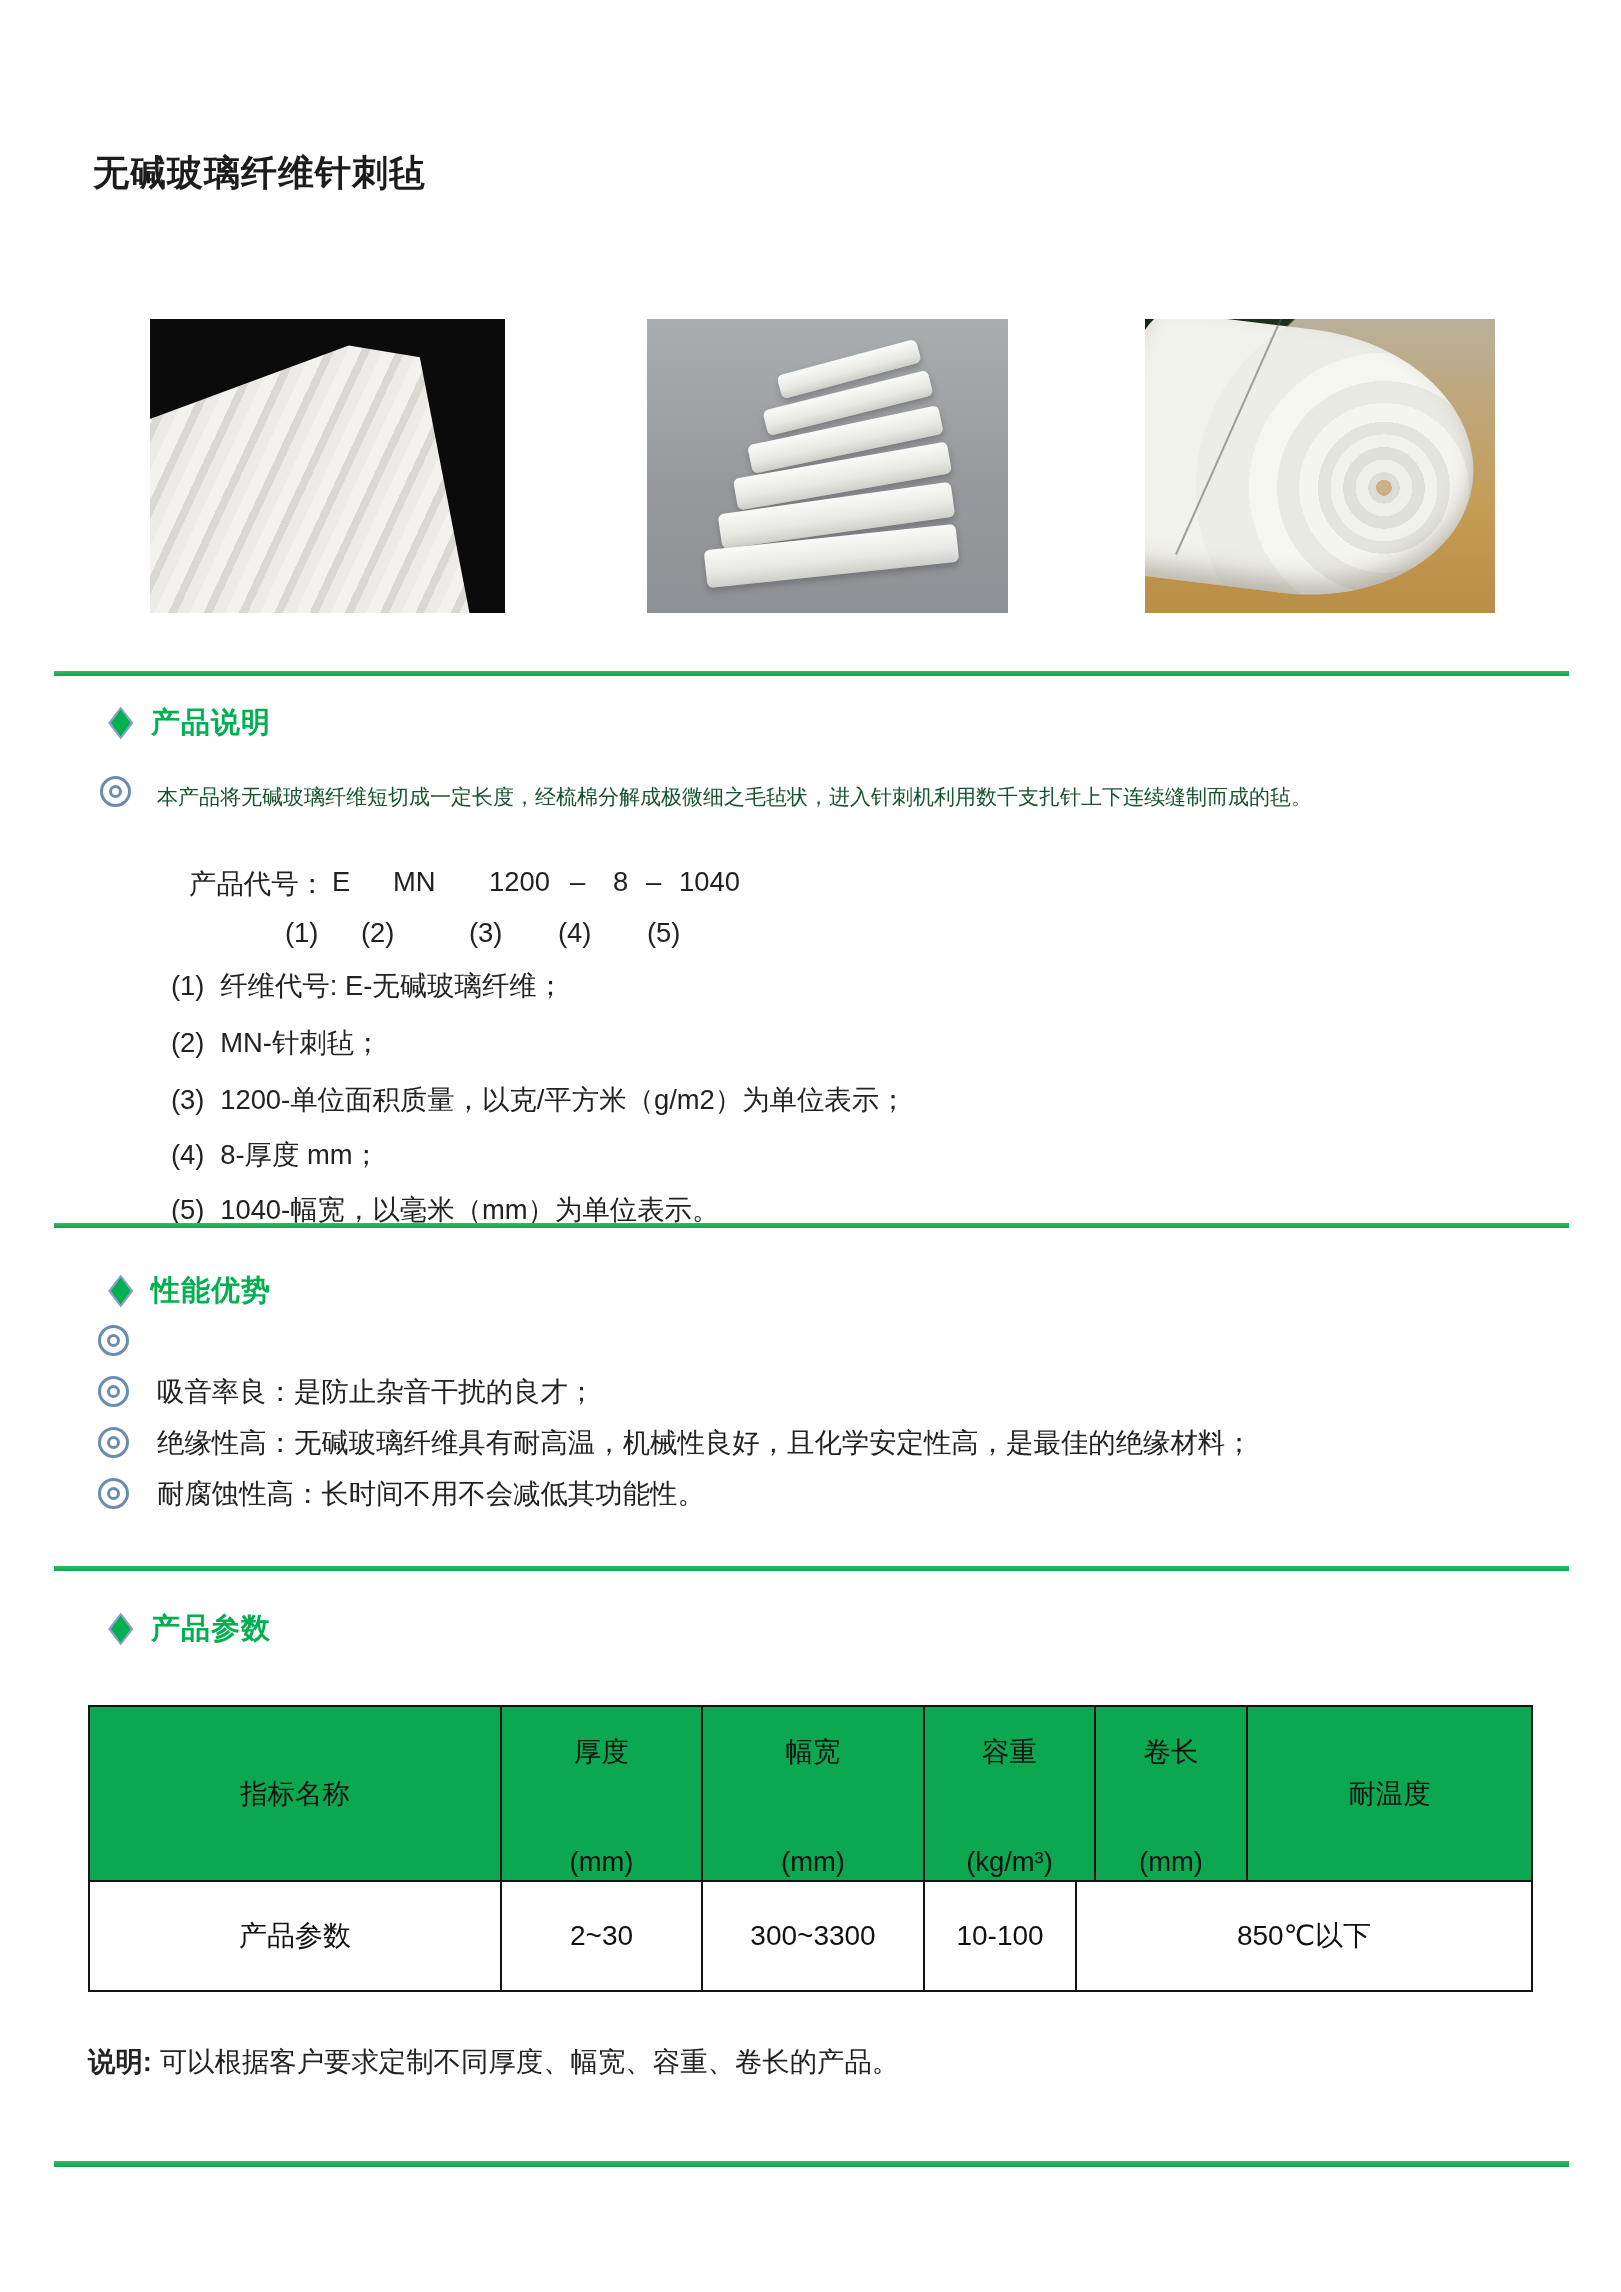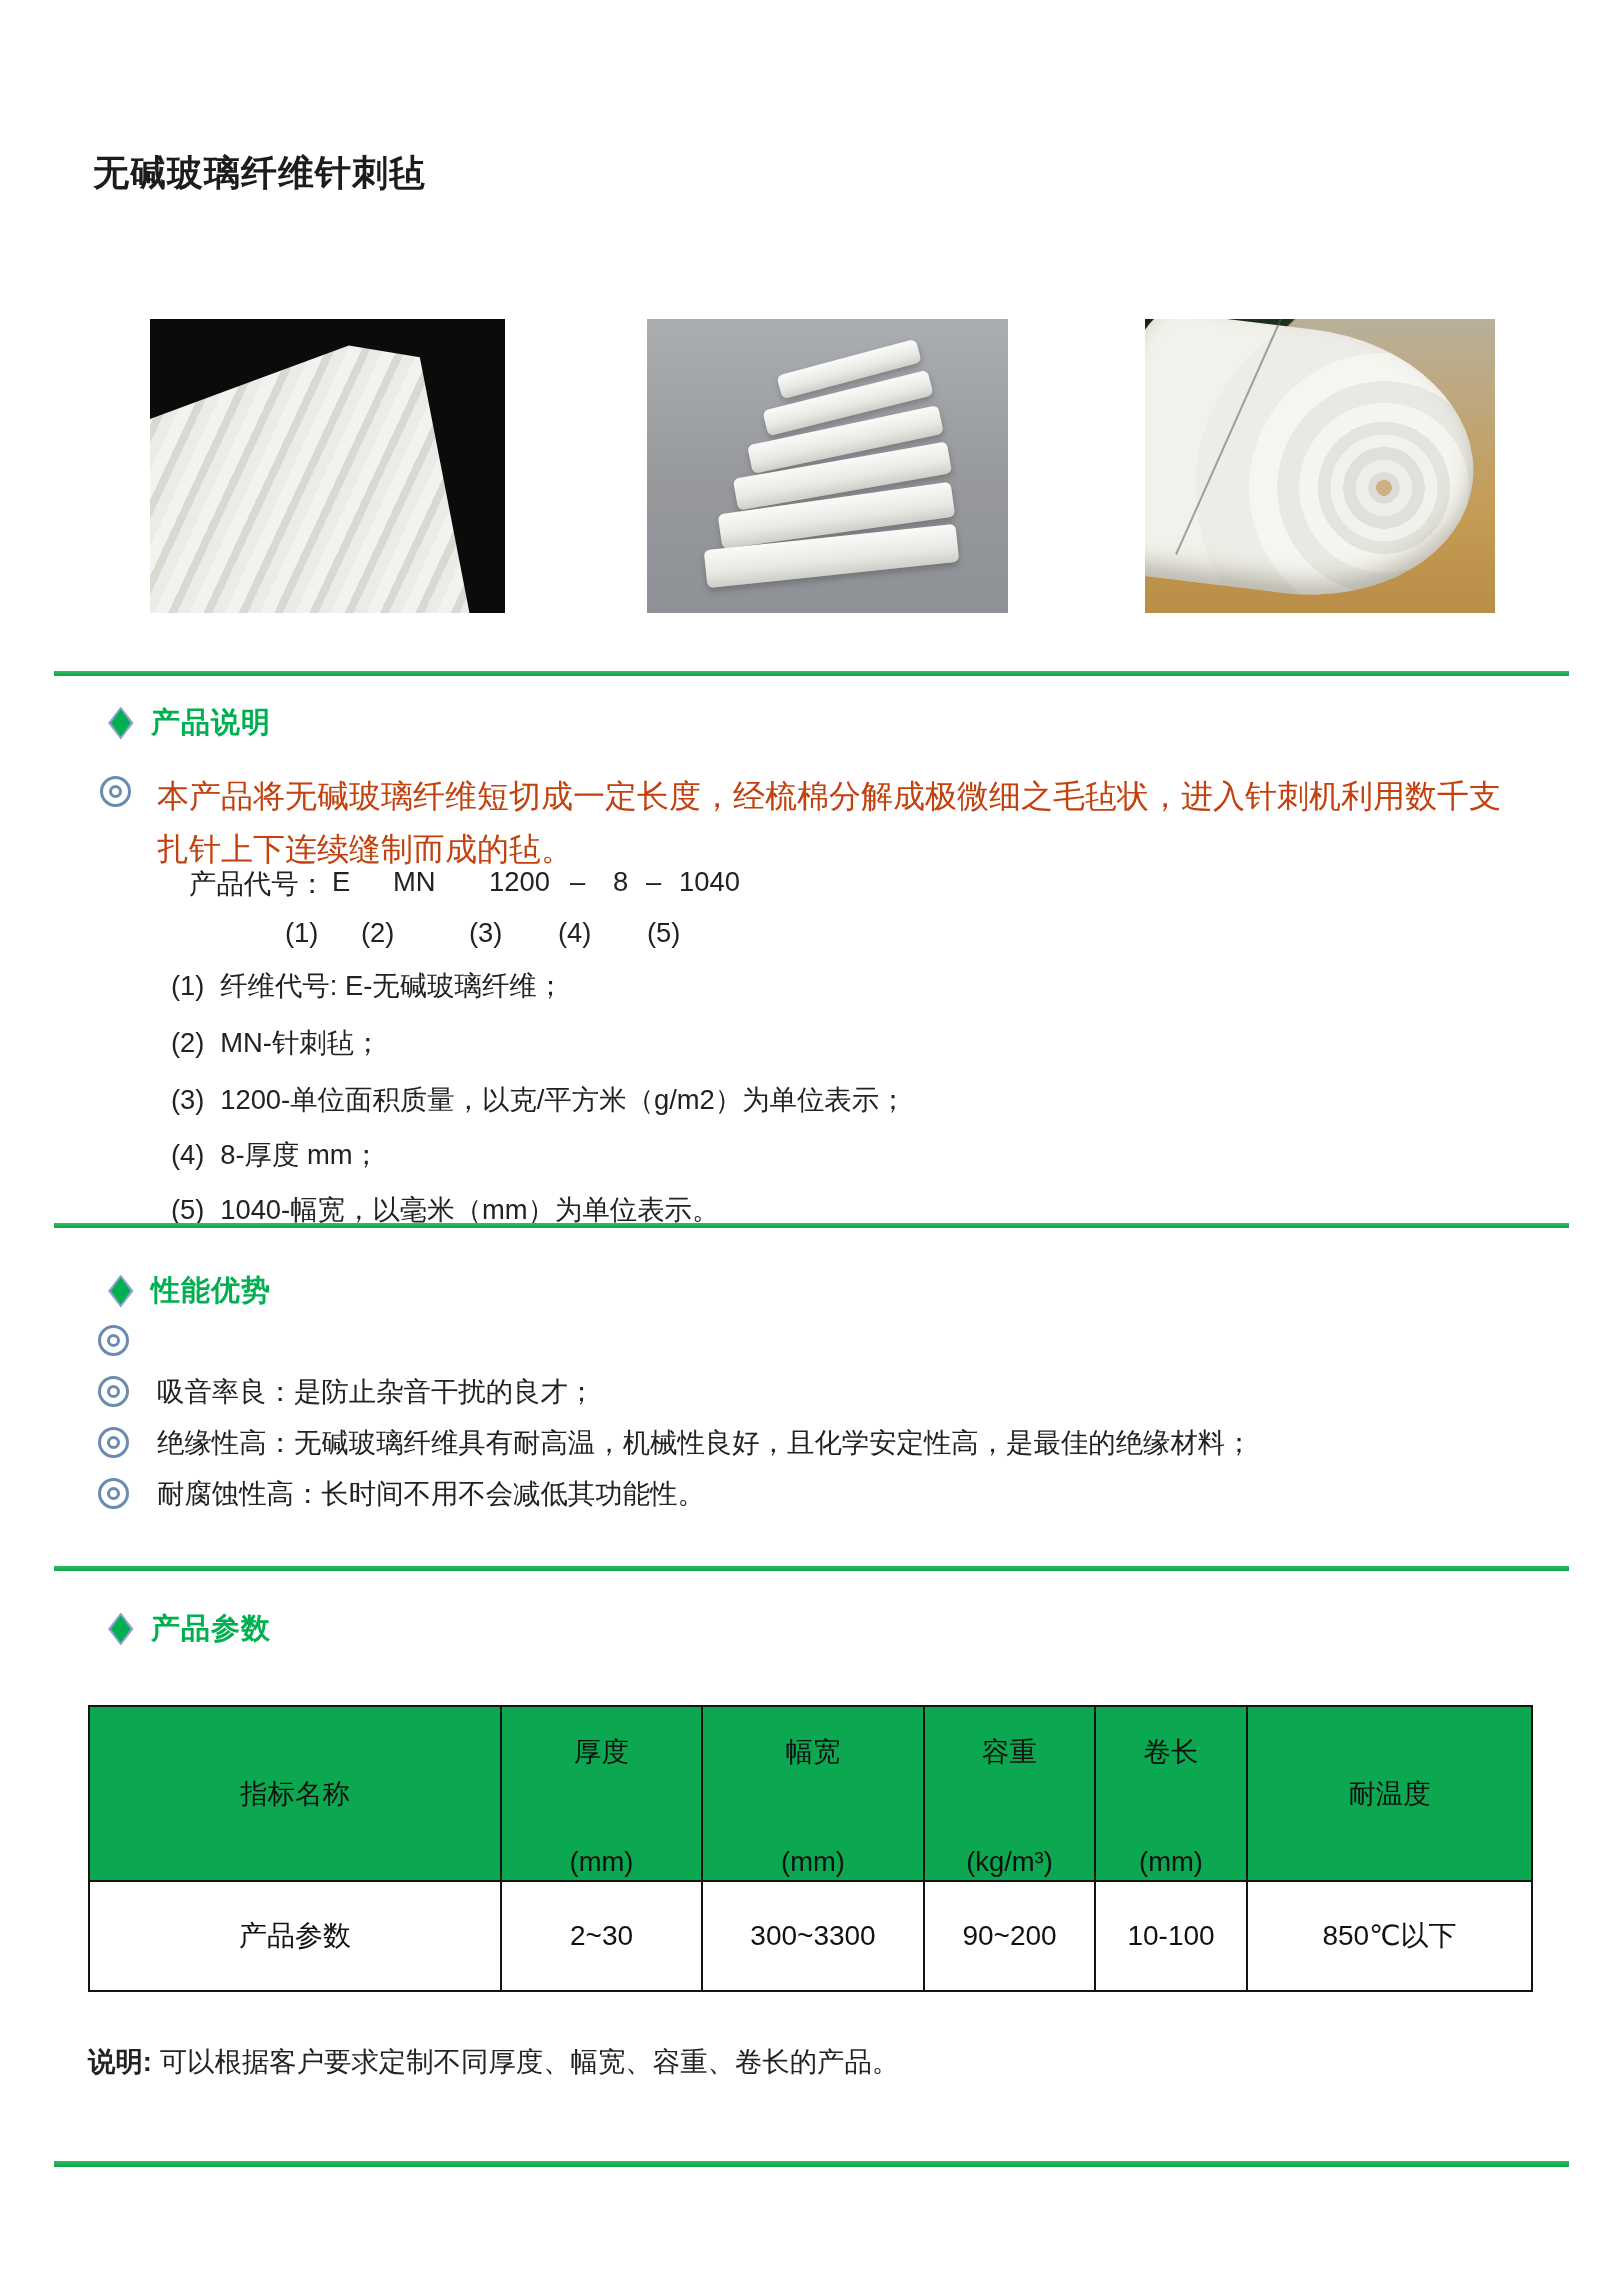--- a/index.html
+++ b/index.html
@@ -73,21 +73,21 @@
   .sh-2 { left:108px; top:1271px; }
   .sh-3 { left:108px; top:1609px; }
 
   
   .ring { width:31px; height:31px; border:3.9px solid #6A8CB0; border-radius:50%;
     position:absolute; }
   .ring i { position:absolute; left:50%; top:50%; width:13.7px; height:13.7px;
     margin:-6.9px 0 0 -6.9px; border:3.9px solid #6A8CB0; border-radius:50%; display:block; }
 
   
-  .body-txt { font-size:32px; color:#c2410c; }
+  .body-txt { font-size:21px; color:#14532d; }
   .para { left:157px; top:770px; width:1360px; line-height:53px; position:absolute; }
   .code-line span, .num-line span { position:absolute; top:0; font-size:27.4px; white-space:nowrap; }
   .code-line { left:0; top:866px; height:33px; width:100%; position:absolute;margin-left:32px; }
   .num-line  { left:0; top:917px; height:33px; width:100%; position:absolute; }
   .list-item { position:absolute; left:171px; font-size:27.4px; white-space:nowrap; }
   .list-item .no { margin-right:15.7px; }
 
   .perf-item { position:absolute; left:157px; font-size:27.4px; white-space:nowrap; }
 
   
@@ -228,21 +228,20 @@
           <div class="l2">(mm)</div>
       </div>
       <div class="tcell c6 single">
         <div class="l1">耐温度</div>
       </div>
     </div>
     <div class="trow data">
       <div class="tcell c1">产品参数</div>
       <div class="tcell c2">2~30</div>
       <div class="tcell c3">300~3300</div>
-      <div class="tcell c4">90~200</div>
       <div class="tcell c5">10-100</div>
       <div class="tcell c6">850℃以下</div>
     </div>
   </div>
 
   <div class="note">
     <b>说明:</b><span>可以根据客户要求定制不同厚度、幅宽、容重、卷长的产品。</span>
   </div>
 
   <div class="rule rule-4"></div>

